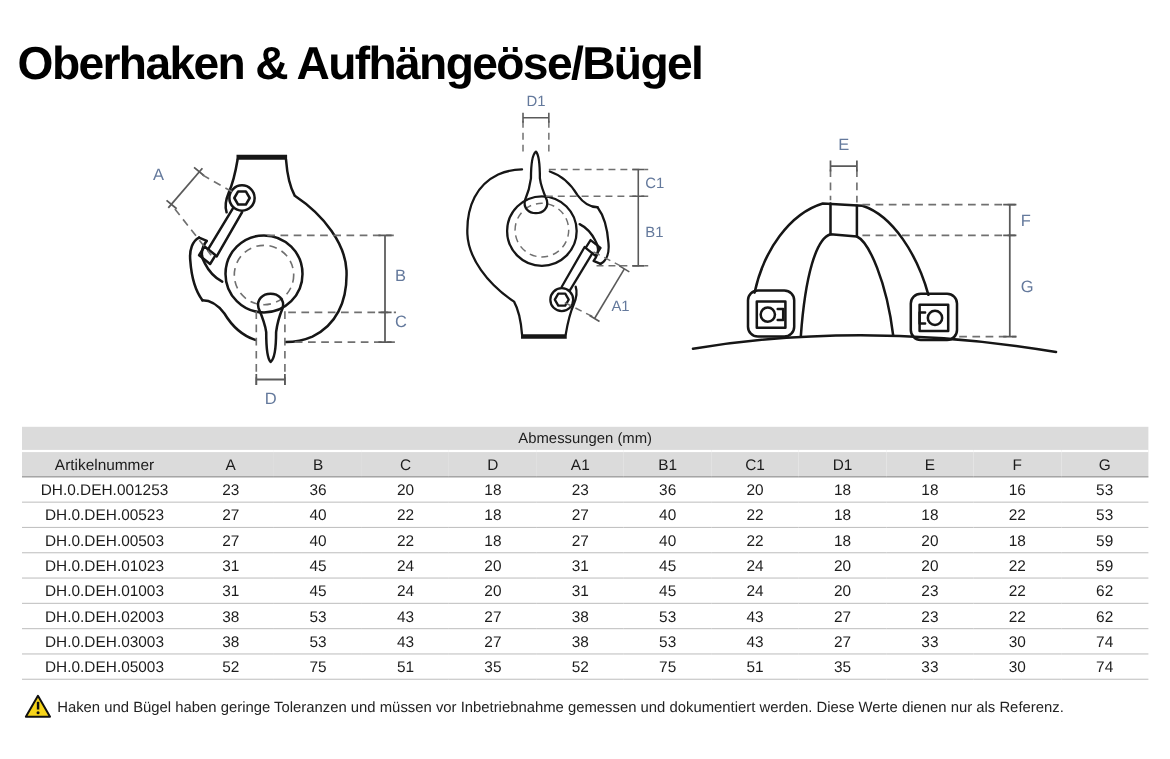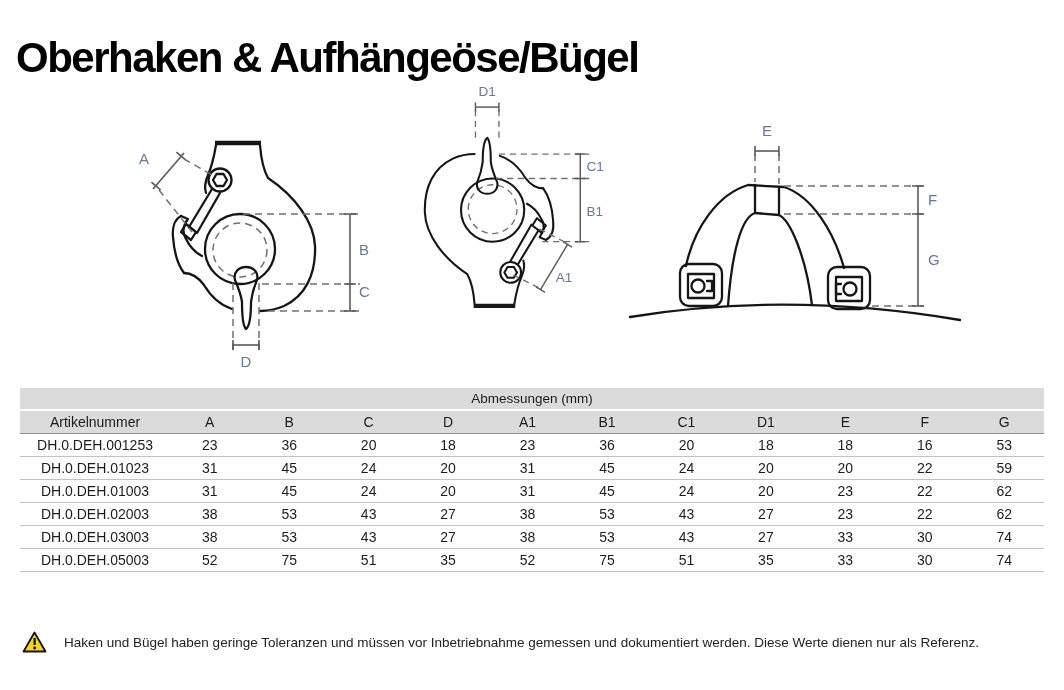--- a/index.html
+++ b/index.html
@@ -22,21 +22,21 @@
   .dim-label{font-size:15px;fill:#64799c;font-family:"Liberation Sans",sans-serif;}
   .dims-table{
     position:absolute;left:20px;top:388px;width:1024px;border-collapse:collapse;
     font-size:14px;table-layout:fixed;
   }
   .dims-table td,.dims-table th{text-align:center;padding:1px 0;font-weight:normal;height:20px;}
   .caption-row td{background:#dbdbdb;border-bottom:2px solid #ffffff;font-size:13.5px;height:19px;margin-top:40px;}
   .header-row th{background:#dbdbdb;border-bottom:1px solid #8f8f8f;}
   .dims-table tbody td{border-bottom:1px solid #c2c2c2;background:#ffffff;}
   .footer{
-    position:absolute;left:22px;top:631px;width:1022px;display:flex;align-items:center;gap:17px;
+    position:absolute;left:22px;top:631px;width:1022px;display:flex;align-items:center;gap:5px;
     font-size:13.5px;color:#222222;
   }
   .warn-icon{flex:0 0 auto;}
 </style>
 </head>
 <body>
 
 <h1 class="title">Oberhaken &amp; Aufhängeöse/Bügel</h1>
 
 <svg id="svg-hook-front" class="diagram" viewBox="0 0 260 300">
@@ -176,20 +176,48 @@
         <td>18</td>
         <td>23</td>
         <td>36</td>
         <td>20</td>
         <td>18</td>
         <td>18</td>
         <td>16</td>
         <td>53</td>
       </tr>
       <tr>
+        <td>DH.0.DEH.00523</td>
+        <td>27</td>
+        <td>40</td>
+        <td>22</td>
+        <td>18</td>
+        <td>27</td>
+        <td>40</td>
+        <td>22</td>
+        <td>18</td>
+        <td>18</td>
+        <td>22</td>
+        <td>53</td>
+      </tr>
+      <tr>
+        <td>DH.0.DEH.00503</td>
+        <td>27</td>
+        <td>40</td>
+        <td>22</td>
+        <td>18</td>
+        <td>27</td>
+        <td>40</td>
+        <td>22</td>
+        <td>18</td>
+        <td>20</td>
+        <td>18</td>
+        <td>59</td>
+      </tr>
+      <tr>
         <td>DH.0.DEH.01023</td>
         <td>31</td>
         <td>45</td>
         <td>24</td>
         <td>20</td>
         <td>31</td>
         <td>45</td>
         <td>24</td>
         <td>20</td>
         <td>20</td>

